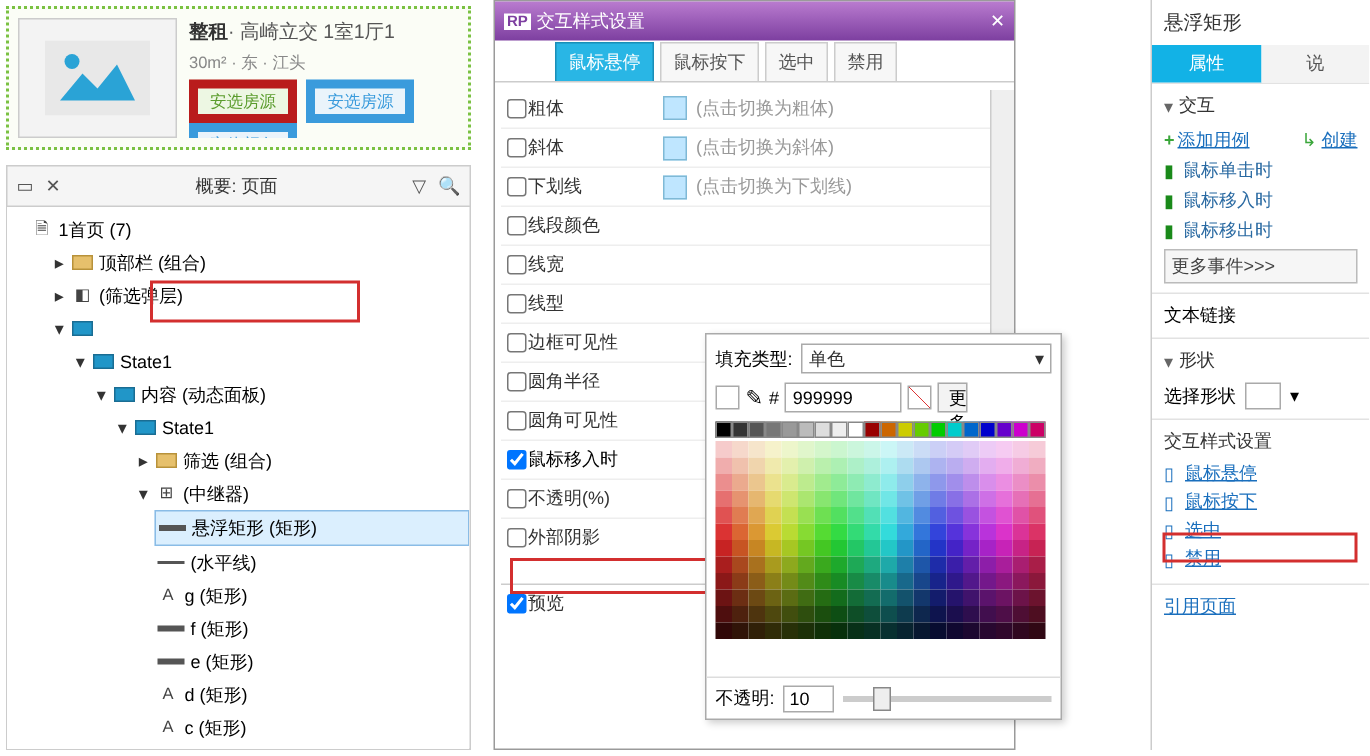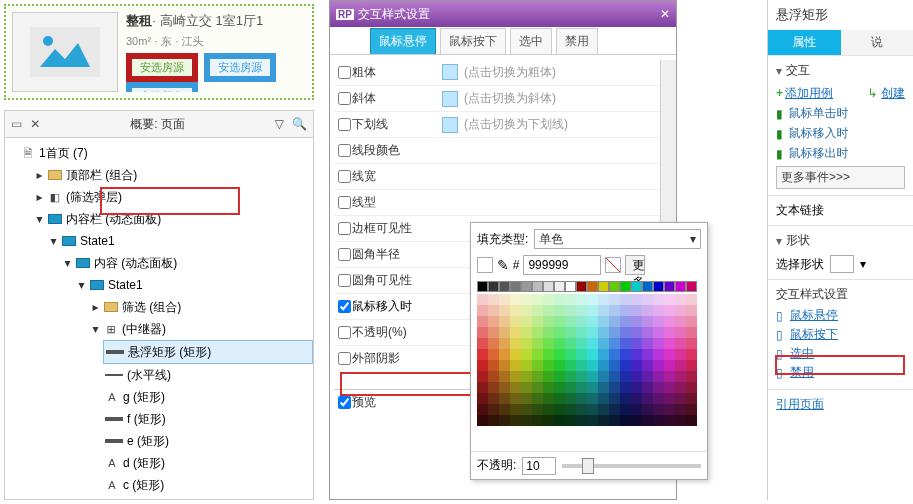--- a/index.html
+++ b/index.html
@@ -144,21 +144,20 @@
               <div class="node">
                 <span class="caret">▸</span>
                 <span class="glyph">◧</span>
                 <span>(筛选弹层)</span>
               </div>
             </li>
      <li>
               <div class="node">
                 <span class="caret">▾</span>
                 <span class="ico dyn-ico"></span>
-                <span>内容栏 (动态面板)</span>
               </div>
       <ul>
        <li>
                   <div class="node">
                     <span class="caret">▾</span>
                     <span class="ico dyn-ico"></span>
                     <span>State1</span>
                   </div>
         <ul>
          <li>

